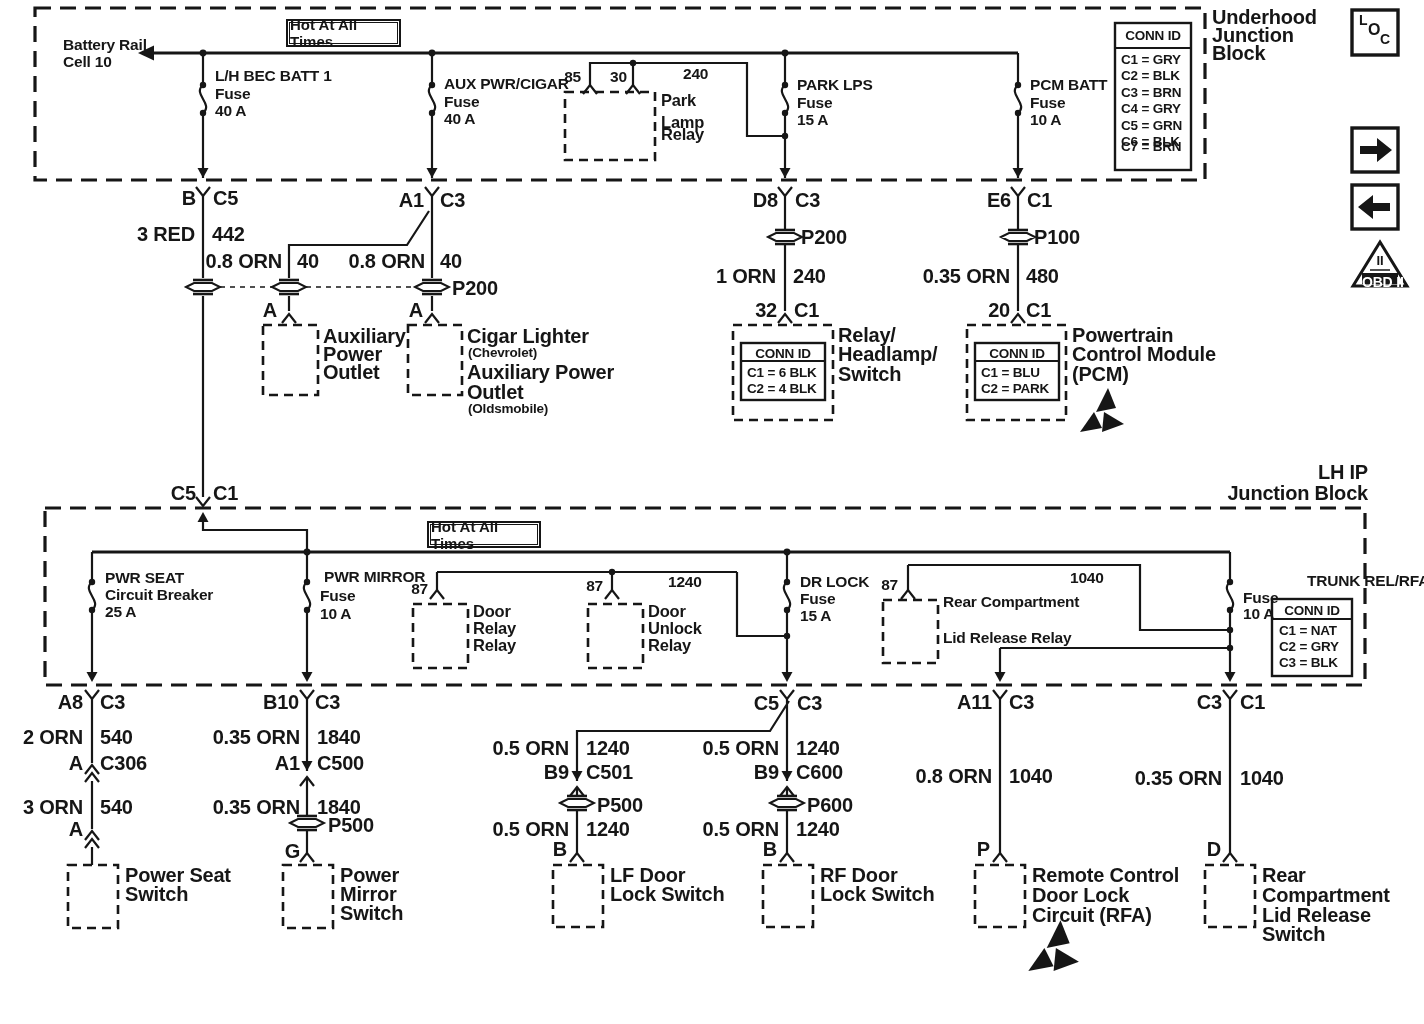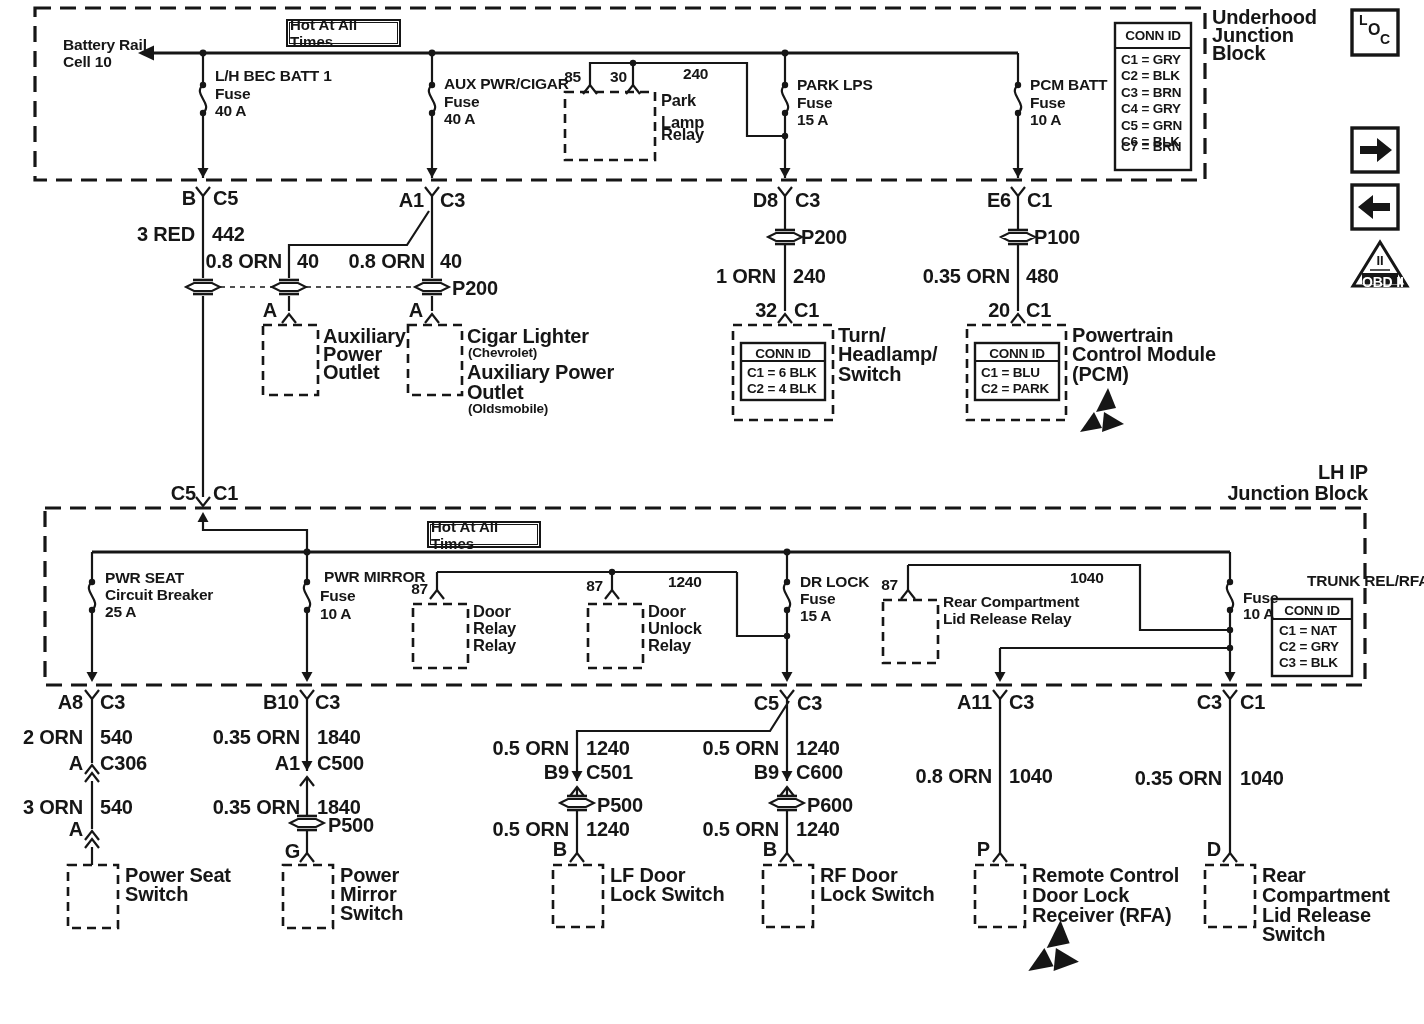--- a/index.html
+++ b/index.html
@@ -275,21 +275,21 @@
   <div class="t c" style="left:468px;top:402px">(Oldsmobile)</div>
 
   <div class="t g" style="left:801px;top:227px">P200</div>
   <div class="t g" style="right:648px;top:266px">1 ORN</div>
   <div class="t g" style="left:793px;top:266px">240</div>
   <div class="t g" style="right:647px;top:300px">32</div>
   <div class="t g" style="left:794px;top:300px">C1</div>
   <div class="t c ctr" style="left:741px;top:347px;width:84px">CONN ID</div>
   <div class="t c" style="left:747px;top:366px">C1 = 6 BLK</div>
   <div class="t c" style="left:747px;top:382px">C2 = 4 BLK</div>
-  <div class="t g" style="left:838px;top:325px">Turn/</div>
+  <div class="t g" style="left:838px;top:325px">Relay/</div>
   <div class="t g" style="left:838px;top:344px">Headlamp/</div>
   <div class="t g" style="left:838px;top:364px">Switch</div>
 
   <div class="t g" style="left:1034px;top:227px">P100</div>
   <div class="t g" style="right:414px;top:266px">0.35 ORN</div>
   <div class="t g" style="left:1026px;top:266px">480</div>
   <div class="t g" style="right:414px;top:300px">20</div>
   <div class="t g" style="left:1026px;top:300px">C1</div>
   <div class="t c ctr" style="left:975px;top:347px;width:84px">CONN ID</div>
   <div class="t c" style="left:981px;top:366px">C1 = BLU</div>
@@ -324,21 +324,21 @@
   <div class="t m" style="left:648px;top:620px">Unlock</div>
   <div class="t m" style="left:648px;top:637px">Relay</div>
 
   <div class="t" style="left:800px;top:574px">DR LOCK</div>
   <div class="t" style="left:800px;top:591px">Fuse</div>
   <div class="t" style="left:800px;top:608px">15 A</div>
 
   <div class="t" style="right:526px;top:577px">87</div>
   <div class="t" style="left:1070px;top:570px">1040</div>
   <div class="t" style="left:943px;top:594px">Rear Compartment</div>
-  <div class="t" style="left:943px;top:611px">Lid Release Relay</div>
+  <div class="t" style="left:943px;top:630px">Lid Release Relay</div>
 
   <div class="t" style="left:1307px;top:573px">TRUNK REL/RFA</div>
   <div class="t" style="left:1243px;top:590px">Fuse</div>
   <div class="t" style="left:1243px;top:606px">10 A</div>
   <div class="t c ctr" style="left:1272px;top:604px;width:80px">CONN ID</div>
   <div class="t c" style="left:1279px;top:624px">C1 = NAT</div>
   <div class="t c" style="left:1279px;top:640px">C2 = GRY</div>
   <div class="t c" style="left:1279px;top:656px">C3 = BLK</div>
 
   <div class="t g" style="right:1341px;top:692px">A8</div>
@@ -394,21 +394,21 @@
   <div class="t g" style="left:796px;top:819px">1240</div>
   <div class="t g" style="right:647px;top:839px">B</div>
   <div class="t g" style="left:820px;top:865px">RF Door</div>
   <div class="t g" style="left:820px;top:884px">Lock Switch</div>
 
   <div class="t g" style="right:432px;top:766px">0.8 ORN</div>
   <div class="t g" style="left:1009px;top:766px">1040</div>
   <div class="t g" style="right:434px;top:839px">P</div>
   <div class="t g" style="left:1032px;top:865px">Remote Control</div>
   <div class="t g" style="left:1032px;top:885px">Door Lock</div>
-  <div class="t g" style="left:1032px;top:905px">Receiver (RFA)</div>
+  <div class="t g" style="left:1032px;top:905px">Circuit (RFA)</div>
 
   <div class="t g" style="right:202px;top:768px">0.35 ORN</div>
   <div class="t g" style="left:1240px;top:768px">1040</div>
   <div class="t g" style="right:203px;top:839px">D</div>
   <div class="t g" style="left:1262px;top:865px">Rear</div>
   <div class="t g" style="left:1262px;top:885px">Compartment</div>
   <div class="t g" style="left:1262px;top:905px">Lid Release</div>
   <div class="t g" style="left:1262px;top:924px">Switch</div>
 
   <div class="t" style="left:1359px;top:13px;font-size:14px">L</div>

